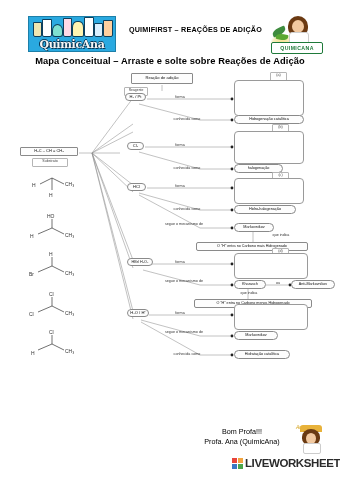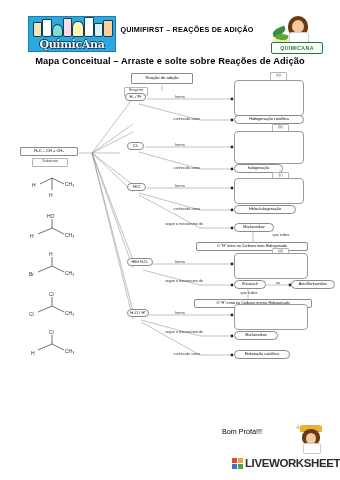--- a/index.html
+++ b/index.html
@@ -24,21 +24,21 @@
   .gl{position:absolute;bottom:0;border:1px solid #0d3f5c;border-radius:0 0 2px 2px;}
   .logo-left .brand{
     position:absolute;left:0;bottom:0px;width:86px;
     text-align:center;font-weight:bold;font-size:11px;
     color:#f5f5f5;letter-spacing:-0.3px;
     text-shadow:1px 1px 0 #0b3552, -1px 0 0 #0b3552, 0 -1px 0 #0b3552;
     font-family:"DejaVu Serif", serif;
   }
   .header-title{
     position:absolute;left:112px;top:19px;width:150px;
-    text-align:center;font-size:7.2px;font-weight:bold;letter-spacing:0.2px;
+    text-align:right;font-size:7.2px;font-weight:bold;letter-spacing:0.2px;
   }
   .logo-right{position:absolute;left:268px;top:6px;width:56px;height:44px;}
   .lr-sun{position:absolute;left:2px;top:22px;width:24px;height:18px;background:
      radial-gradient(ellipse at 50% 50%, #f3e08a 0%, #f6eec0 55%, rgba(255,255,255,0) 70%);}
   .lr-person{position:absolute;left:18px;top:2px;width:24px;height:30px;}
   .lr-hair{position:absolute;left:2px;top:2px;width:20px;height:20px;background:#6b3a12;border-radius:50% 50% 40% 40%;}
   .lr-face{position:absolute;left:6px;top:6px;width:12px;height:13px;background:#f2c9a0;border-radius:50%;}
   .lr-body{position:absolute;left:3px;top:18px;width:18px;height:13px;background:#ffffff;border:1px solid #cfcfcf;border-radius:3px;}
   .lr-badge{
     position:absolute;left:3px;top:30px;width:50px;height:10px;
@@ -334,20 +334,21 @@
           <text x="39" y="25">CH₃</text>
         </g>
       </svg>
     </div>
 
   </div>
 
   <div class="footer">
     <div class="bom">
       <div>Bom Profa!!!</div>
+      <div>Profa. Ana (QuimicAna)</div>
     </div>
     <div class="f-scribble">Ana</div>
     <div class="f-person">
       <span class="f-hat"></span>
       <span class="f-hair"></span>
       <span class="f-face"></span>
       <span class="f-body"></span>
     </div>
     <div class="lw">
       <span class="lw-grid">

